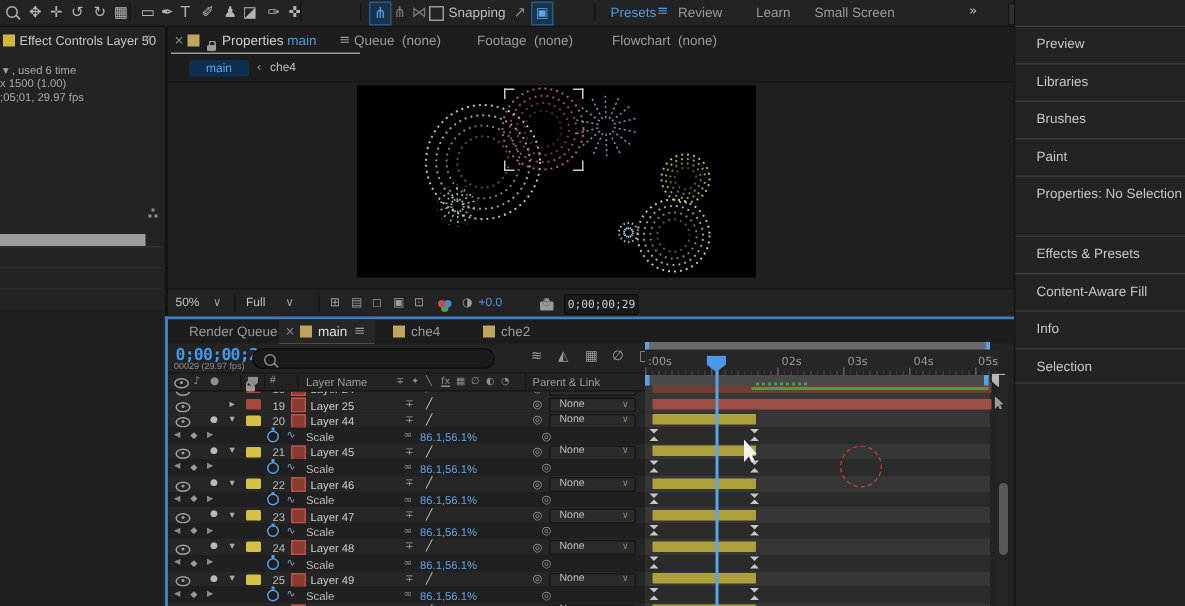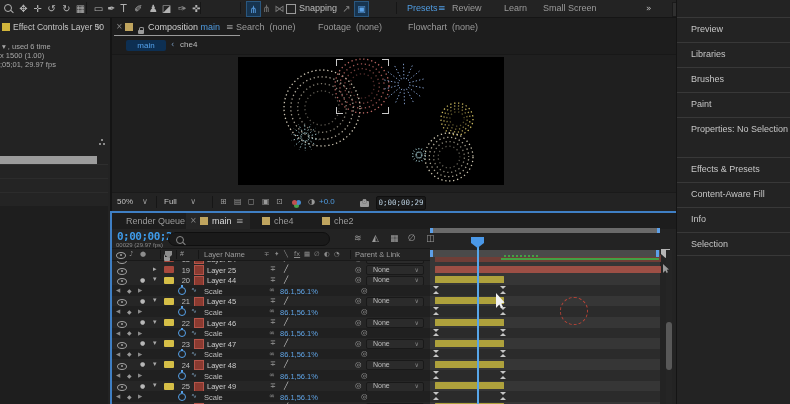--- a/index.html
+++ b/index.html
@@ -117,26 +117,26 @@
     <div class="abs" style="left:0;top:188px;width:108px;height:198px;background:#1e1e1e"></div>
   </div>
 
   <div class="abs" style="left:112px;top:18px;width:564px;height:193px;background:#1f1f1f">
 
     <div class="abs" style="left:0;top:0;width:564px;height:19px;background:#1d1d1d">
       <span class="abs g" style="left:4px;top:4px;font-size:8px;color:#8a8a8a">×</span>
       <span class="tabsq" style="left:13px;top:5px"></span>
       <span class="i-lock abs" style="left:26px;top:8px"></span>
       <span class="abs nowrap" style="left:36px;top:4px;font-size:9px;color:#cecece">
-        <span>Composition</span>
+        <span>Properties</span>
         <span style="color:#4f9be0">main</span>
       </span>
       <span class="abs g" style="left:114px;top:4px;color:#9a9a9a">≡</span>
       <div class="abs" style="left:2px;top:17px;width:126px;height:1px;background:#9a9a9a"></div>
-      <span class="abs nowrap dim" style="left:124px;top:4px"><span>Search</span>&nbsp;&nbsp;<span>(none)</span></span>
+      <span class="abs nowrap dim" style="left:124px;top:4px"><span>Queue</span>&nbsp;&nbsp;<span>(none)</span></span>
       <span class="abs nowrap dim" style="left:206px;top:4px"><span>Footage</span>&nbsp;&nbsp;<span>(none)</span></span>
       <span class="abs nowrap dim" style="left:296px;top:4px"><span>Flowchart</span>&nbsp;&nbsp;<span>(none)</span></span>
     </div>
 
     <div class="abs" style="left:0;top:19px;width:564px;height:17px;background:#1d1d1d;border-bottom:1px solid #181818">
       <span class="abs" style="left:14px;top:3px;width:40px;height:11px;background:#0d2f52;border-radius:2px;text-align:center;line-height:11px;font-size:8px;color:#55a2ec">main</span>
       <span class="abs g" style="left:59px;top:3px;font-size:8px;color:#7a9cc0">‹</span>
       <span class="abs" style="left:68px;top:3px;font-size:8px;color:#bdbdbd">che4</span>
     </div>
 
@@ -438,20 +438,33 @@
     <span class="vsep" style="left:86px;top:1px;height:9px"></span>
     <span class="vsep" style="left:238px;top:1px;height:9px"></span>
   </div>
 
   <div class="abs" style="left:430px;top:228px;width:230px;height:5px;background:#3c3c3c;z-index:2">
     <div class="abs" style="left:0;top:0;width:3px;height:5px;background:#5da0e8"></div>
     <div class="abs" style="left:3px;top:0;width:224px;height:5px;background:#6a6a6a"></div>
     <div class="abs" style="left:227px;top:0;width:3px;height:5px;background:#5da0e8"></div>
   </div>
 
+  <div id="ruler" class="abs" style="left: 430px; top: 234px; width: 236px; height: 16px; background: repeating-linear-gradient(90deg, rgb(58, 58, 58) 0px, rgb(58, 58, 58) 1px, transparent 1px, transparent 4.4px) 0px 13px / 236px 3px no-repeat rgb(38, 38, 38); border-bottom: 1px solid rgb(26, 26, 26); z-index: 2;">
+      <span class="tick-s" style="left: 0px;"></span>
+      <span class="tick-s" style="left: 44px;"></span>
+      <span class="tick-s" style="left: 88px;"></span>
+      <span class="tick-s" style="left: 132px;"></span>
+      <span class="tick-s" style="left: 176px;"></span>
+      <span class="tick-s" style="left: 220px;"></span>
+      <span class="ruler-lab" style="left: 2px;">:00s</span>
+      <span class="ruler-lab" style="left: 91px;">02s</span>
+      <span class="ruler-lab" style="left: 135px;">03s</span>
+      <span class="ruler-lab" style="left: 179px;">04s</span>
+      <span class="ruler-lab" style="left: 222px;">05s</span>
+    </div>
 
   <div class="abs" style="left:430px;top:250px;width:230px;height:6.5px;background:#4a4a4a;z-index:2">
     <div class="abs" style="left:0;top:0;width:3px;height:6.5px;background:#5da0e8"></div>
     <div class="abs" style="left:226px;top:0;width:3px;height:6.5px;background:#5da0e8"></div>
   </div>
   <div class="abs" style="left:661px;top:249px;width:9px;height:9px;background:#b5b5b5;clip-path:polygon(0 0,100% 0,100% 55%,50% 100%,0 55%);z-index:2"></div>
   <div class="abs" style="left:663px;top:264px;width:8px;height:9px;background:#9a9a9a;clip-path:polygon(0 0,0 100%,30% 72%,45% 100%,62% 92%,47% 65%,75% 60%);z-index:3"></div>
 
   <div class="abs" style="left:501px;top:258px;width:158px;height:2px;background:#44a044;z-index:3"></div>
   <div class="abs" style="left:504px;top:254.5px;width:34px;height:0;border-top:2px dotted #44a044;z-index:3"></div>

